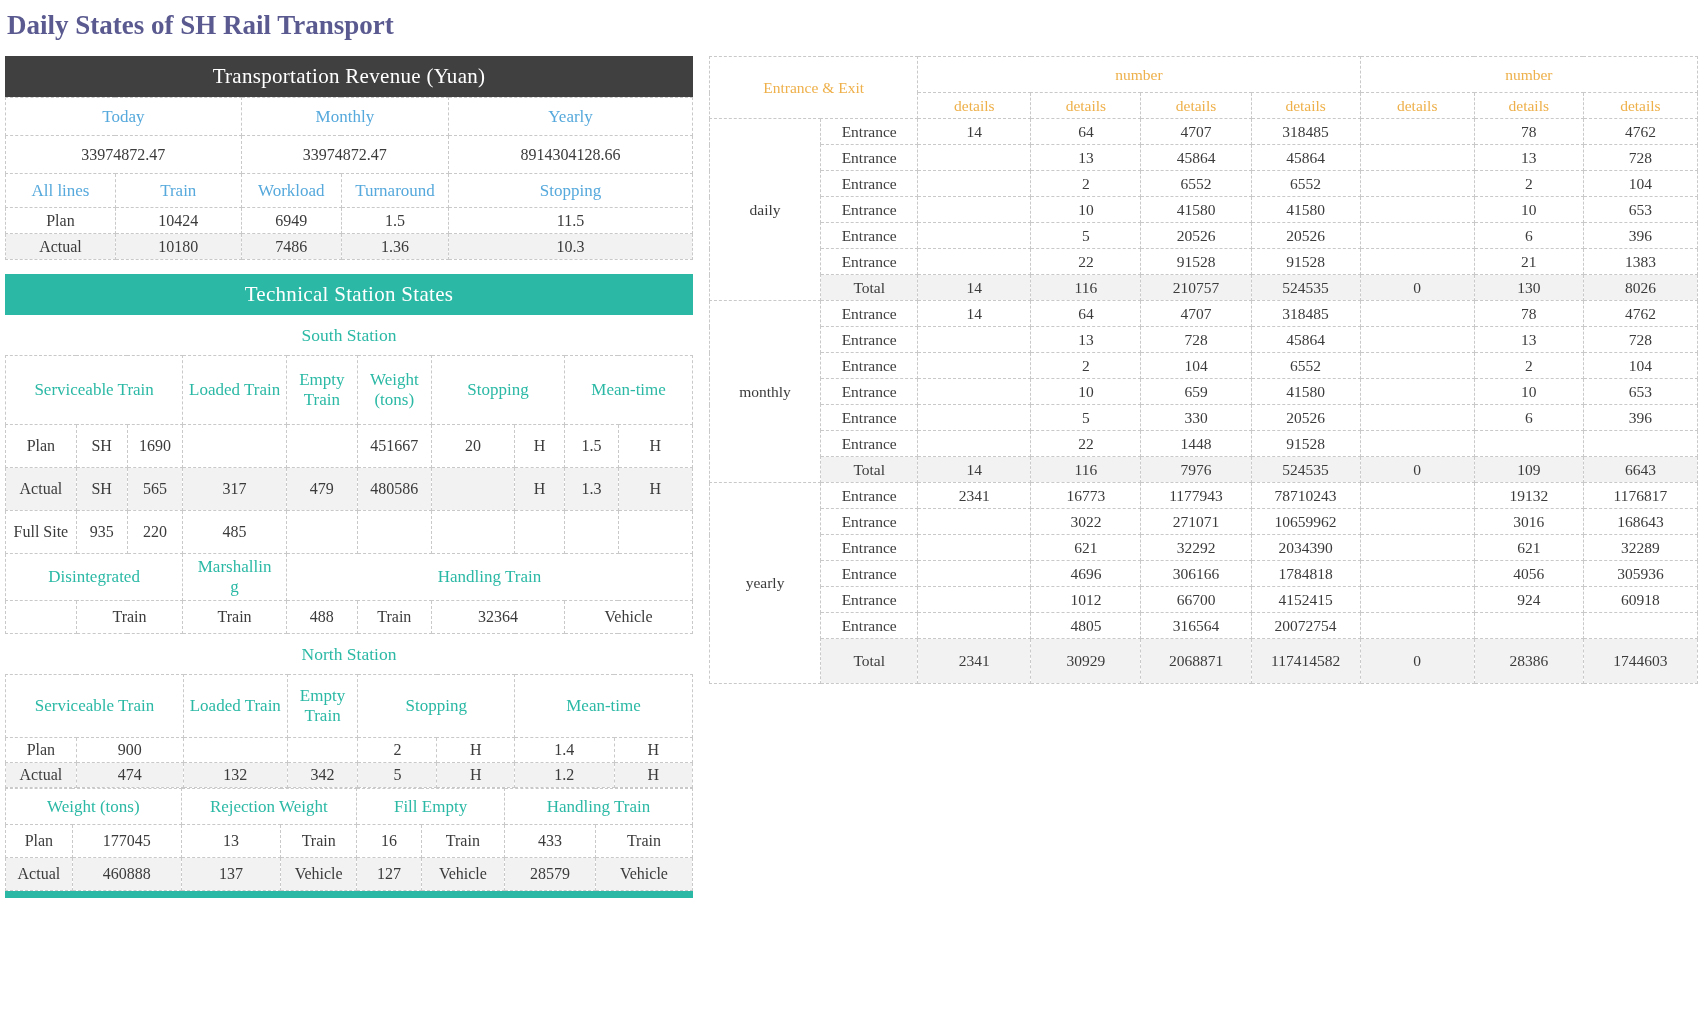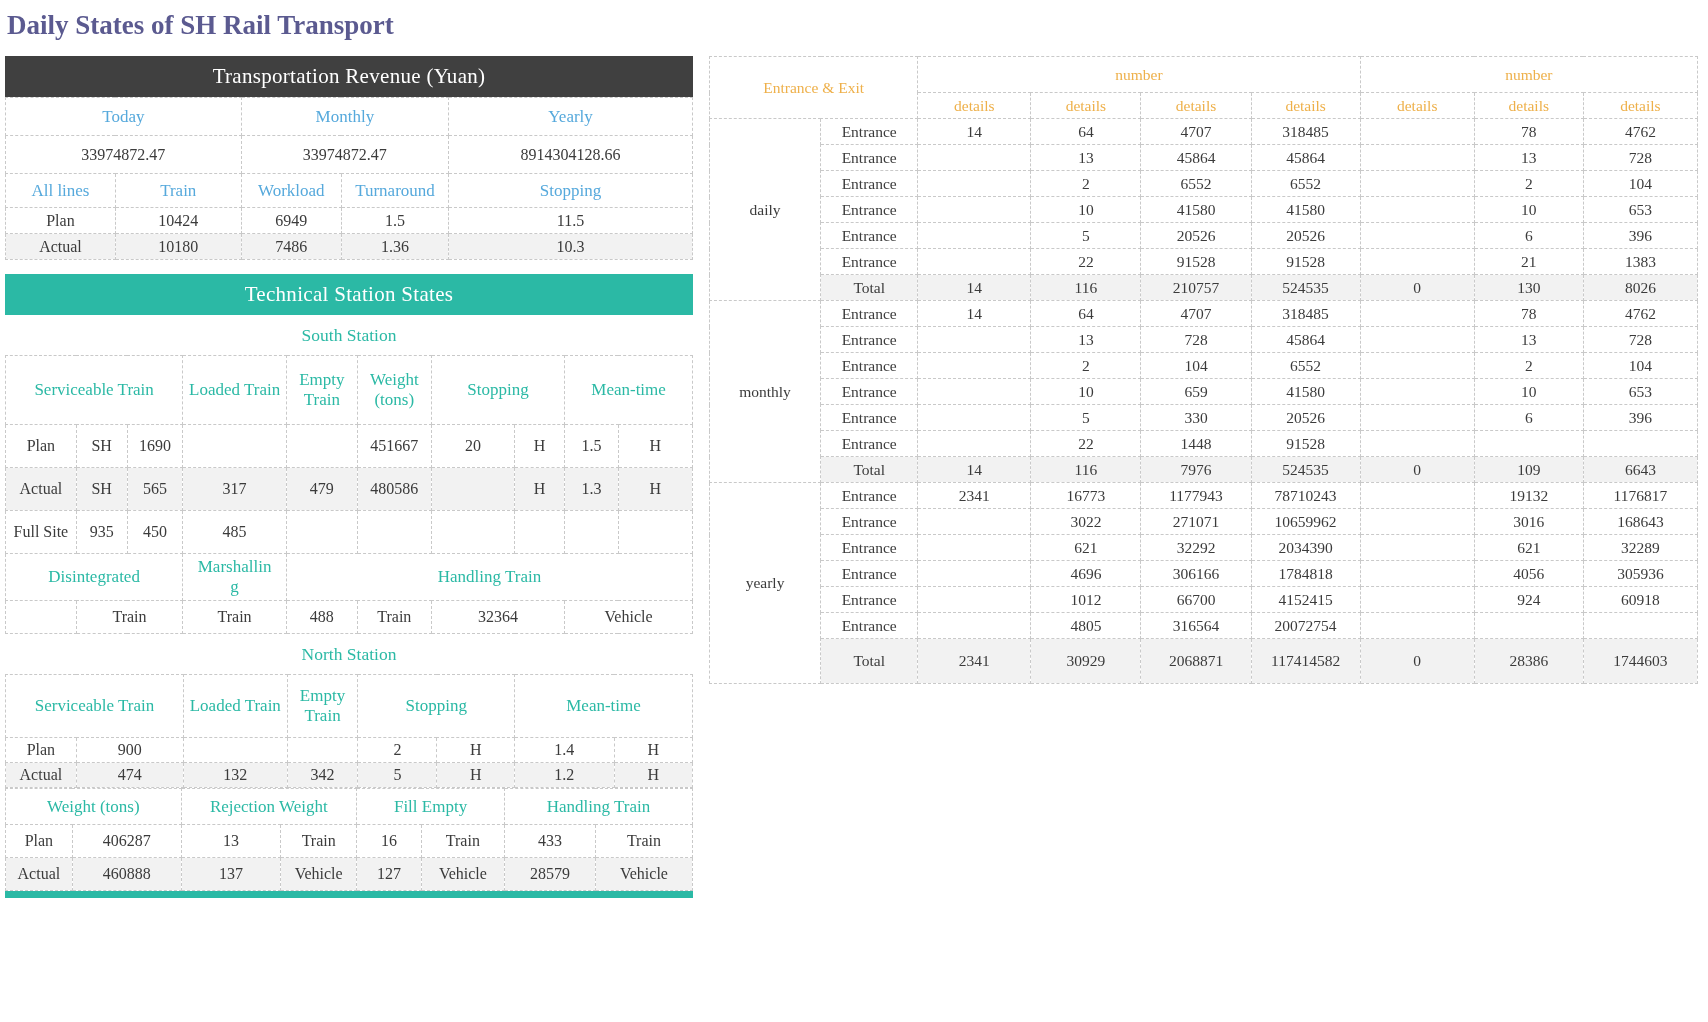--- a/index.html
+++ b/index.html
@@ -146,21 +146,21 @@
           <td>479</td>
           <td>480586</td>
           <td></td>
           <td>H</td>
           <td>1.3</td>
           <td>H</td>
         </tr>
         <tr class="data">
           <td>Full Site</td>
           <td>935</td>
-          <td>450</td>
+          <td>220</td>
           <td>485</td>
           <td></td>
           <td></td>
           <td></td>
           <td></td>
           <td></td>
           <td></td>
         </tr>
         <tr class="subhdr">
           <th colspan="3" class="t">Disintegrated</th>
@@ -236,21 +236,21 @@
           </colgroup>
         <tbody>
             <tr class="hdr">
           <th colspan="2" class="t">Weight (tons)</th>
           <th colspan="2" class="t">Rejection Weight</th>
           <th colspan="2" class="t">Fill Empty</th>
           <th colspan="2" class="t">Handling Train</th>
         </tr>
         <tr class="data">
           <td>Plan</td>
-          <td>406287</td>
+          <td>177045</td>
           <td>13</td>
           <td>Train</td>
           <td>16</td>
           <td>Train</td>
           <td>433</td>
           <td>Train</td>
         </tr>
         <tr class="data shade">
           <td>Actual</td>
           <td>460888</td>

